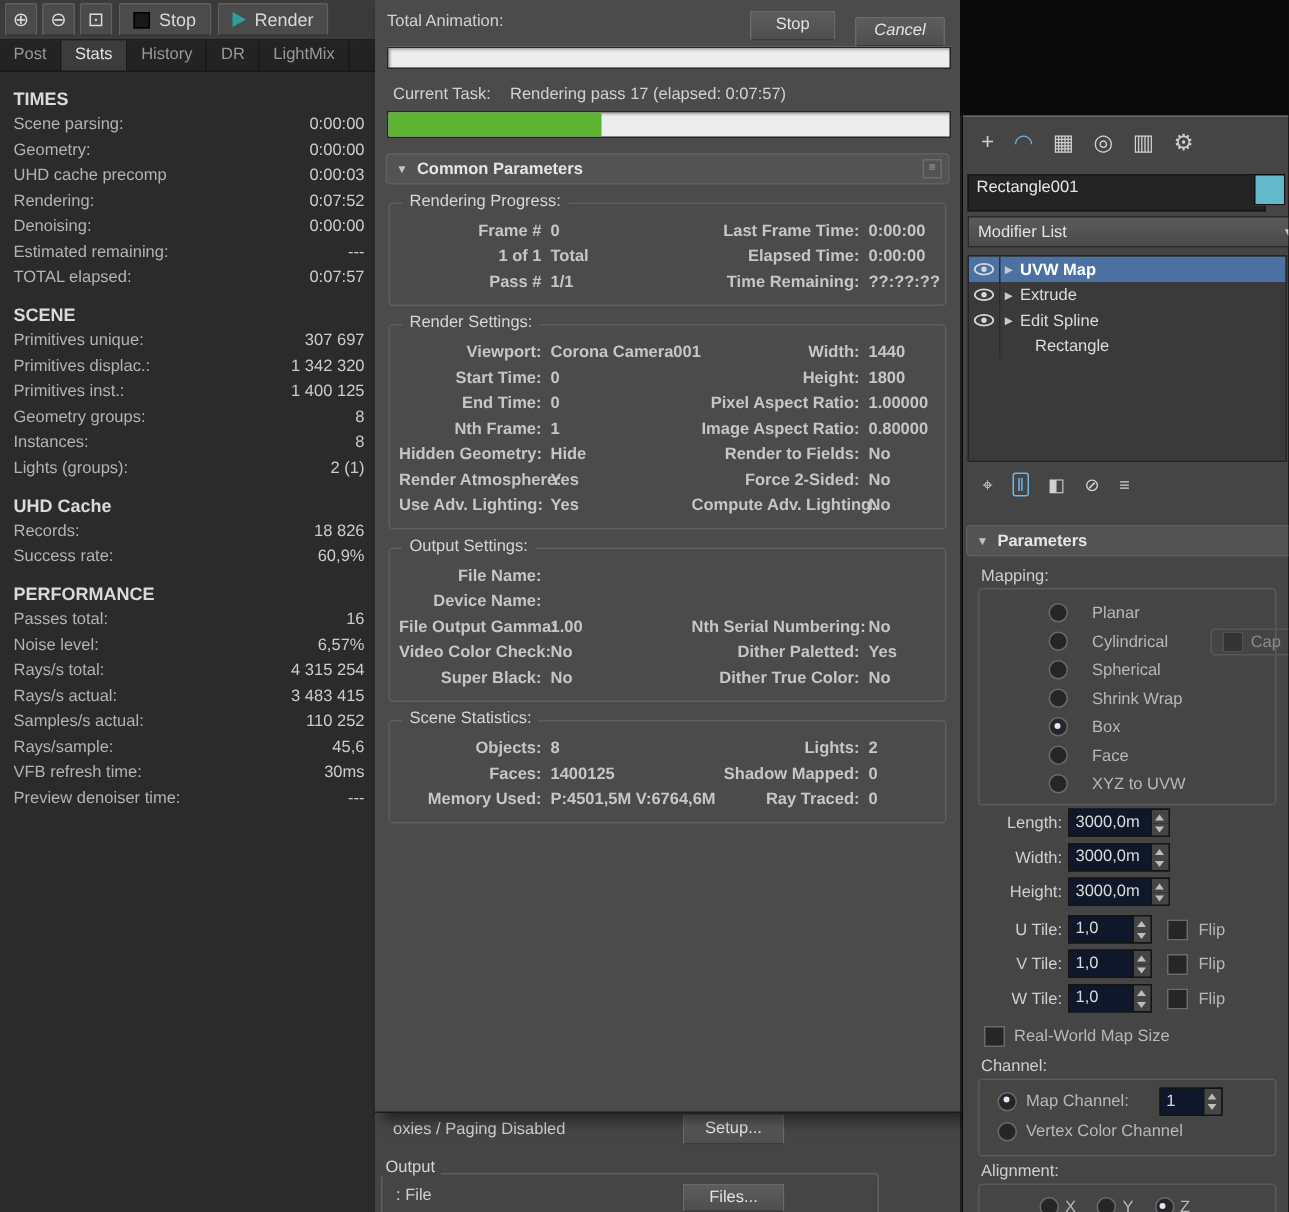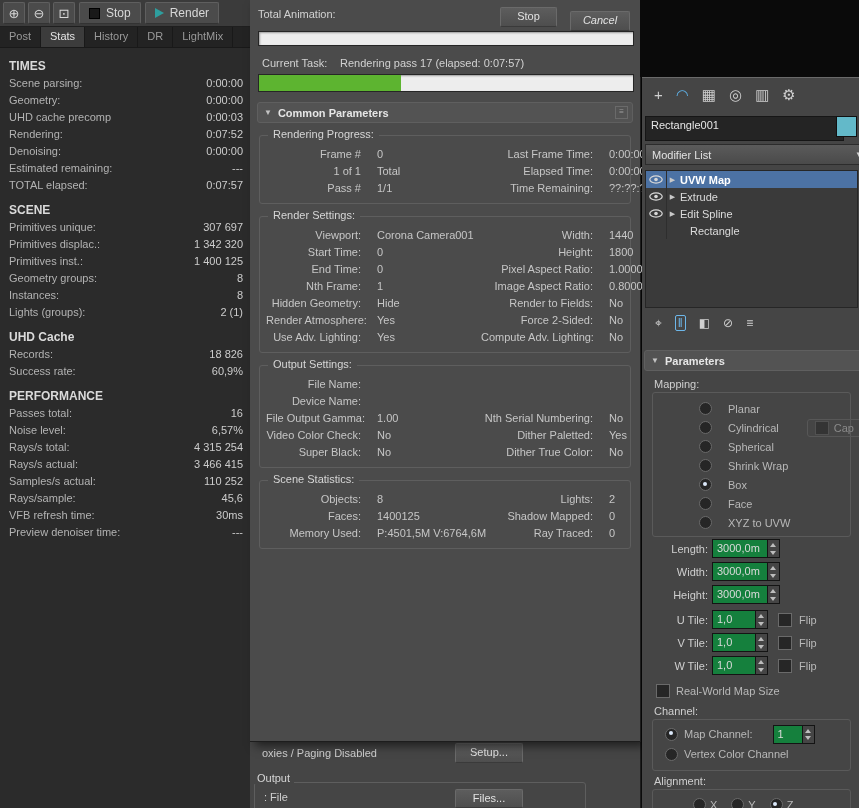--- a/index.html
+++ b/index.html
@@ -40,21 +40,21 @@
   #bar-task{left:8px;top:74px;width:374px;height:16px;}
   .pfill{height:100%;background:#5db430;width:0;}
   .rollout{position:absolute;left:7px;top:102px;width:376px;}
   .rollout-header{height:19px;background:#535353;border:1px solid #5f5f5f;border-radius:3px;display:flex;
        align-items:center;padding:0 6px;gap:6px;font-weight:bold;color:#e6e6e6;position:relative;}
   .rollout-arrow{font-size:8px;color:#c2c2c2;}
   .rollout-grip{position:absolute;right:4px;top:3px;width:11px;height:11px;border:1px solid #6a6a6a;
        color:#9f9f9f;font-size:8px;line-height:10px;text-align:center;}
   .groupbox{position:relative;border:1px solid #5e5e5e;border-radius:3px;margin:12px 2px 0 2px;padding:10px 6px 6px 6px;}
   .groupbox-title{position:absolute;top:-8px;left:8px;background:#4b4b4b;padding:0 5px;color:#d6d6d6;}
-  .group-grid{display:grid;grid-template-columns:95px 88px 112px 1fr;column-gap:16px;line-height:17px;}
+  .group-grid{display:grid;grid-template-columns:95px 88px 112px 1fr;column-gap:6px;line-height:17px;font-weight:bold;}
   .gl{text-align:right;white-space:nowrap;color:#c6c6c6;}
   .gv{white-space:nowrap;color:#c6c6c6;}
 
   
   .rsetup{position:absolute;left:250px;top:741px;width:390px;height:67px;background:#454545;
        border-right:1px solid #1d1d1d;}
   .rsetup-row1{position:absolute;left:12px;top:6px;color:#cfcfcf;}
   #btn-setup{position:absolute;left:205px;top:2px;width:66px;height:18px;}
   .rsetup-group{position:absolute;left:4px;top:41px;width:330px;height:60px;border:1px solid #5e5e5e;border-radius:3px;}
   .rsetup-output{position:absolute;left:3px;top:31px;background:#454545;padding:0 4px;color:#d6d6d6;}
@@ -99,21 +99,21 @@
        position:relative;display:inline-block;}
   .radio.on::after{content:"";position:absolute;left:2.5px;top:2.5px;width:4px;height:4px;border-radius:50%;background:#dce9fb;}
   .radio-label{color:#b8b8b8;white-space:nowrap;}
   .cap-box{margin-left:12px;display:inline-flex;align-items:center;gap:5px;border:1px solid #575757;
        border-radius:3px;padding:1px 7px;}
   .checkbox{width:12px;height:12px;min-width:12px;background:#262626;border:1px solid #6a6a6a;display:inline-block;}
   .checkbox.disabled{background:#343434;border-color:#515151;}
   .dis{color:#8a8a8a;text-align:center;}
   .param-row{display:flex;align-items:center;height:23px;padding-left:22px;}
   .param-label{width:44px;min-width:44px;text-align:right;margin-right:4px;color:#cfcfcf;white-space:nowrap;}
-  .spin-field{display:inline-flex;height:17px;background:#15803d;border:1px solid #141414;align-items:stretch;}
+  .spin-field{display:inline-flex;height:17px;background:#0f172a;border:1px solid #141414;align-items:stretch;}
   .spin-val{flex:1;padding:2px 4px;color:#dadada;white-space:nowrap;}
   .spin-btns{display:flex;flex-direction:column;width:11px;min-width:11px;border-left:1px solid #141414;}
   .spin-up,.spin-down{flex:1;background:#454545;position:relative;}
   .spin-up::after{content:"";position:absolute;left:2px;top:3px;border-left:3px solid transparent;
        border-right:3px solid transparent;border-bottom:4px solid #bdbdbd;}
   .spin-down::after{content:"";position:absolute;left:2px;top:2px;border-left:3px solid transparent;
        border-right:3px solid transparent;border-top:4px solid #bdbdbd;}
   .flip-wrap{display:inline-flex;align-items:center;gap:7px;margin-left:10px;}
   .tiles{margin-top:2px;}
   .rw-row{display:flex;align-items:center;gap:6px;padding-left:14px;height:20px;margin-top:4px;}
@@ -230,21 +230,21 @@
         <div class="stats-row">
           <span class="stats-label">Noise level:</span>
           <span class="stats-value">6,57%</span>
         </div>
         <div class="stats-row">
           <span class="stats-label">Rays/s total:</span>
           <span class="stats-value">4 315 254</span>
         </div>
         <div class="stats-row">
           <span class="stats-label">Rays/s actual:</span>
-          <span class="stats-value">3 466 415</span>
+          <span class="stats-value">3 483 415</span>
         </div>
         <div class="stats-row">
           <span class="stats-label">Samples/s actual:</span>
           <span class="stats-value">110 252</span>
         </div>
         <div class="stats-row">
           <span class="stats-label">Rays/sample:</span>
           <span class="stats-value">45,6</span>
         </div>
         <div class="stats-row">

